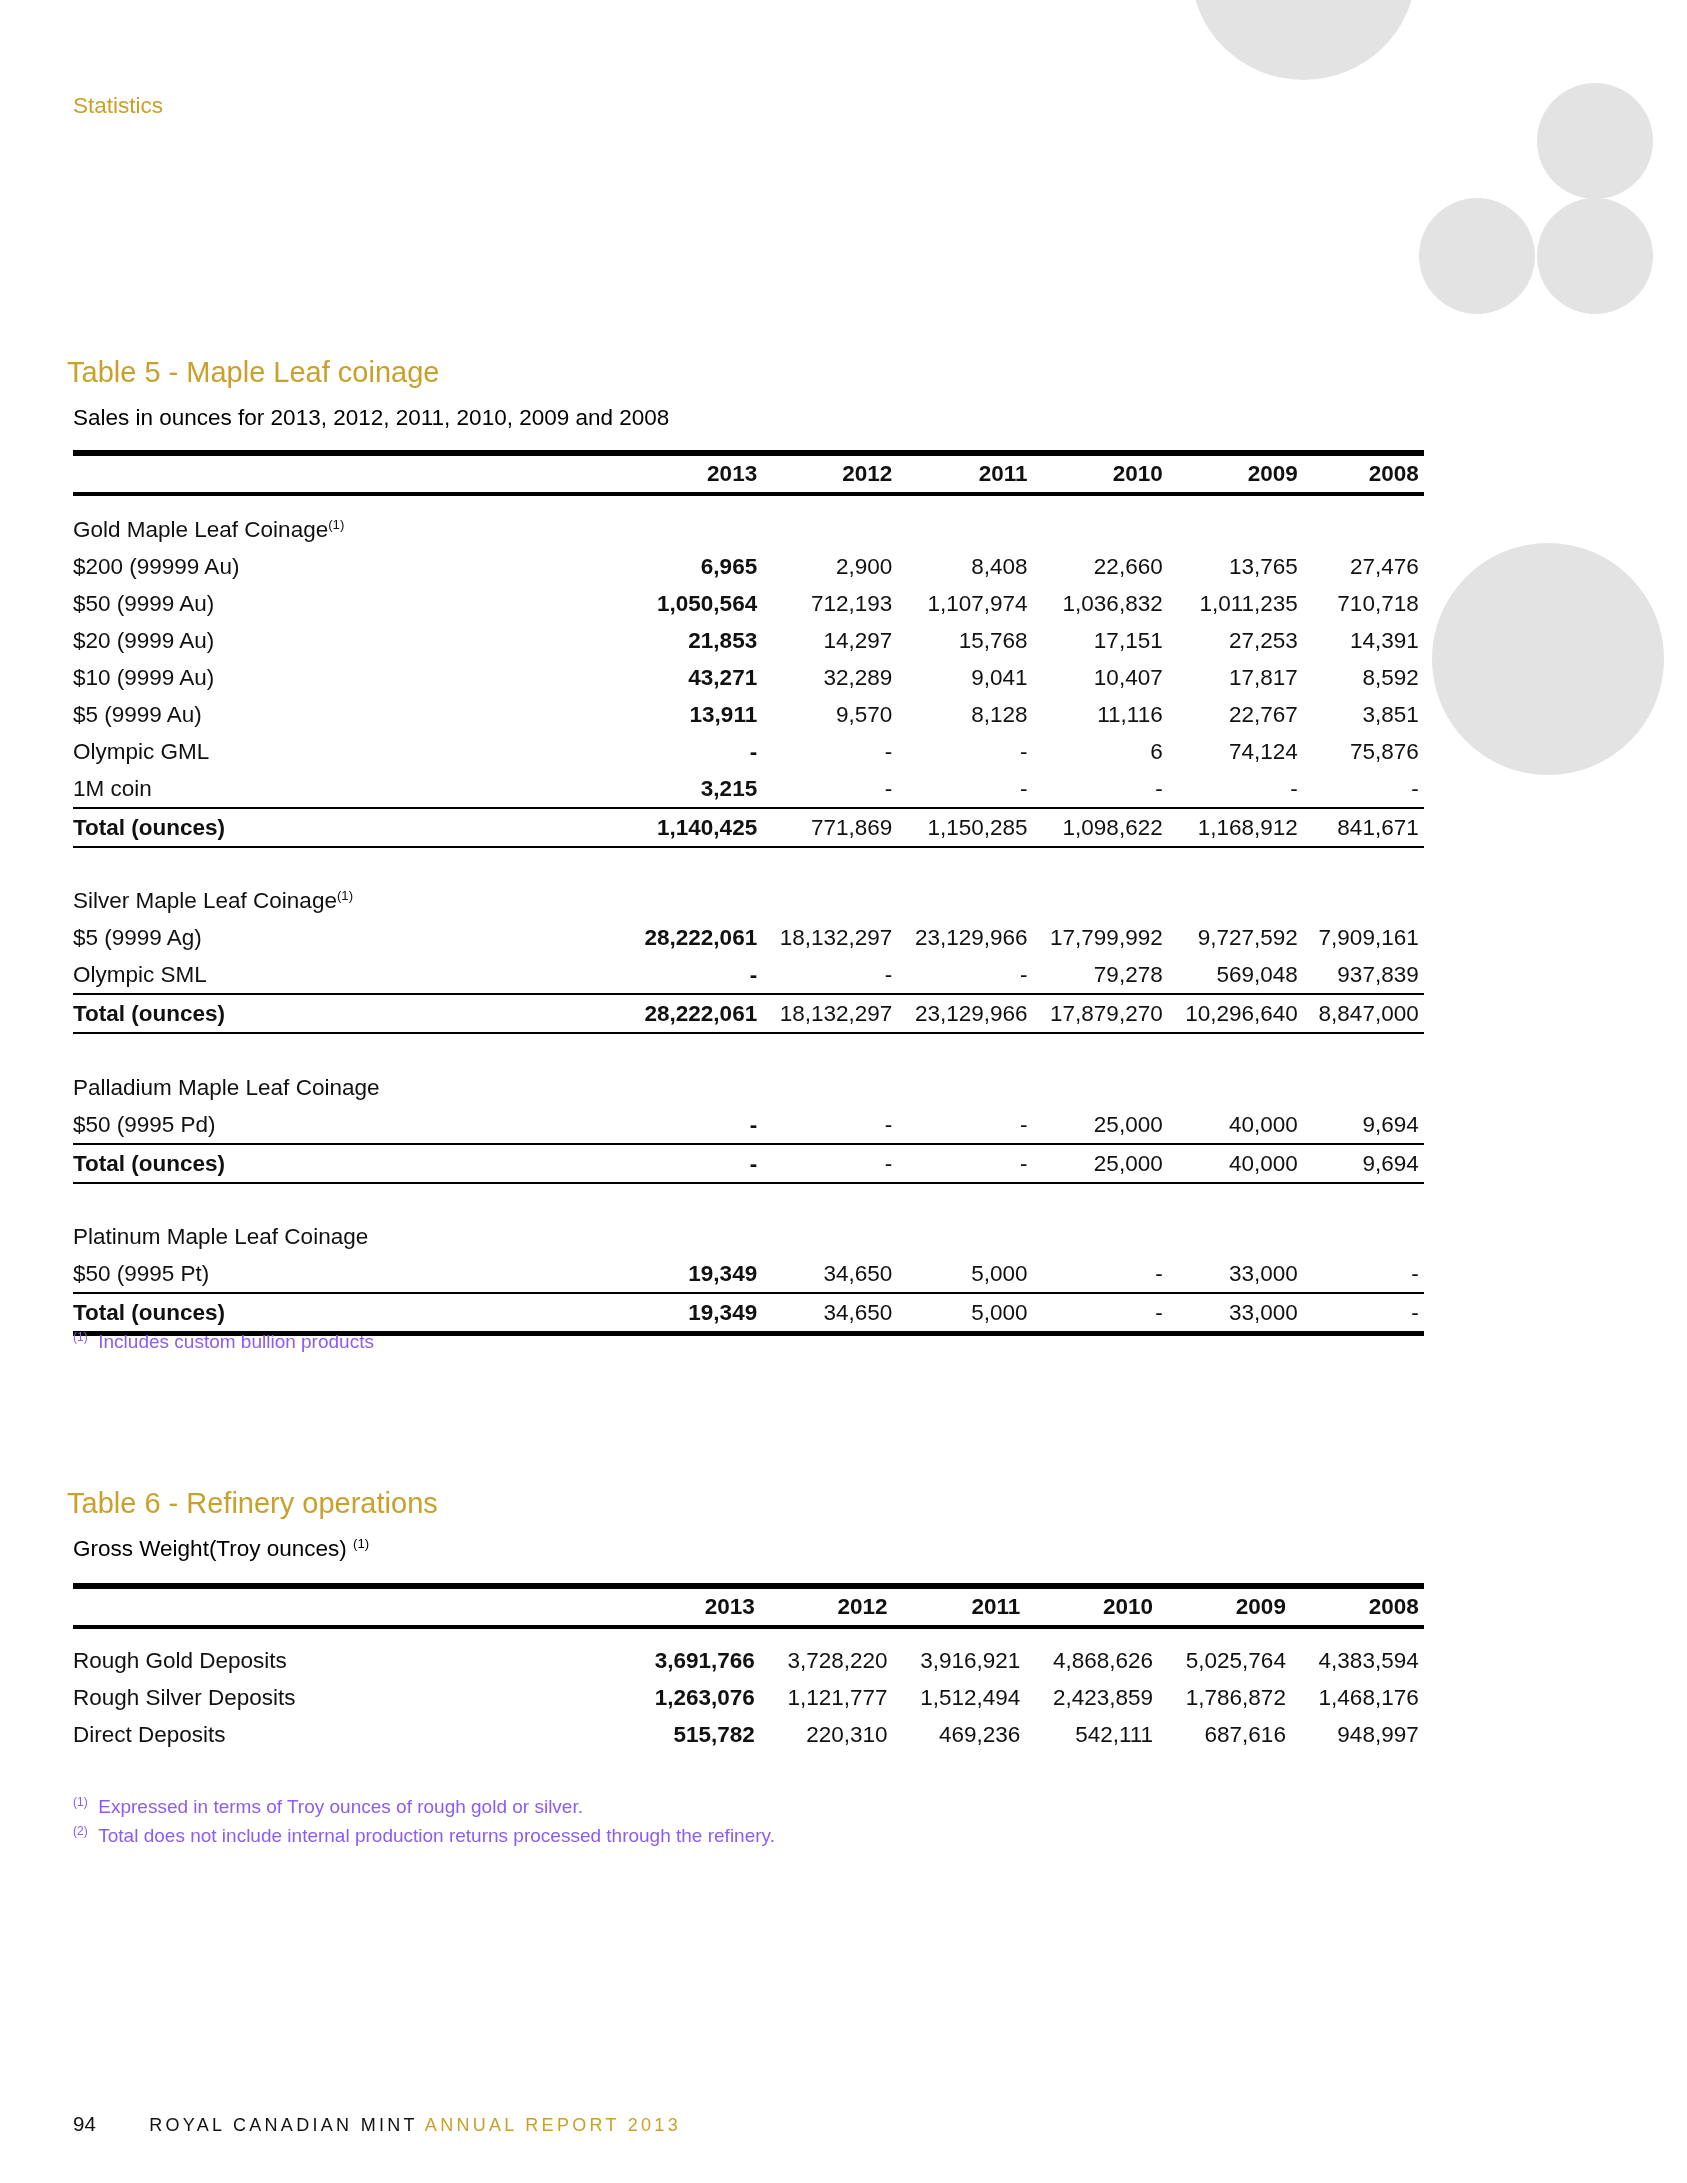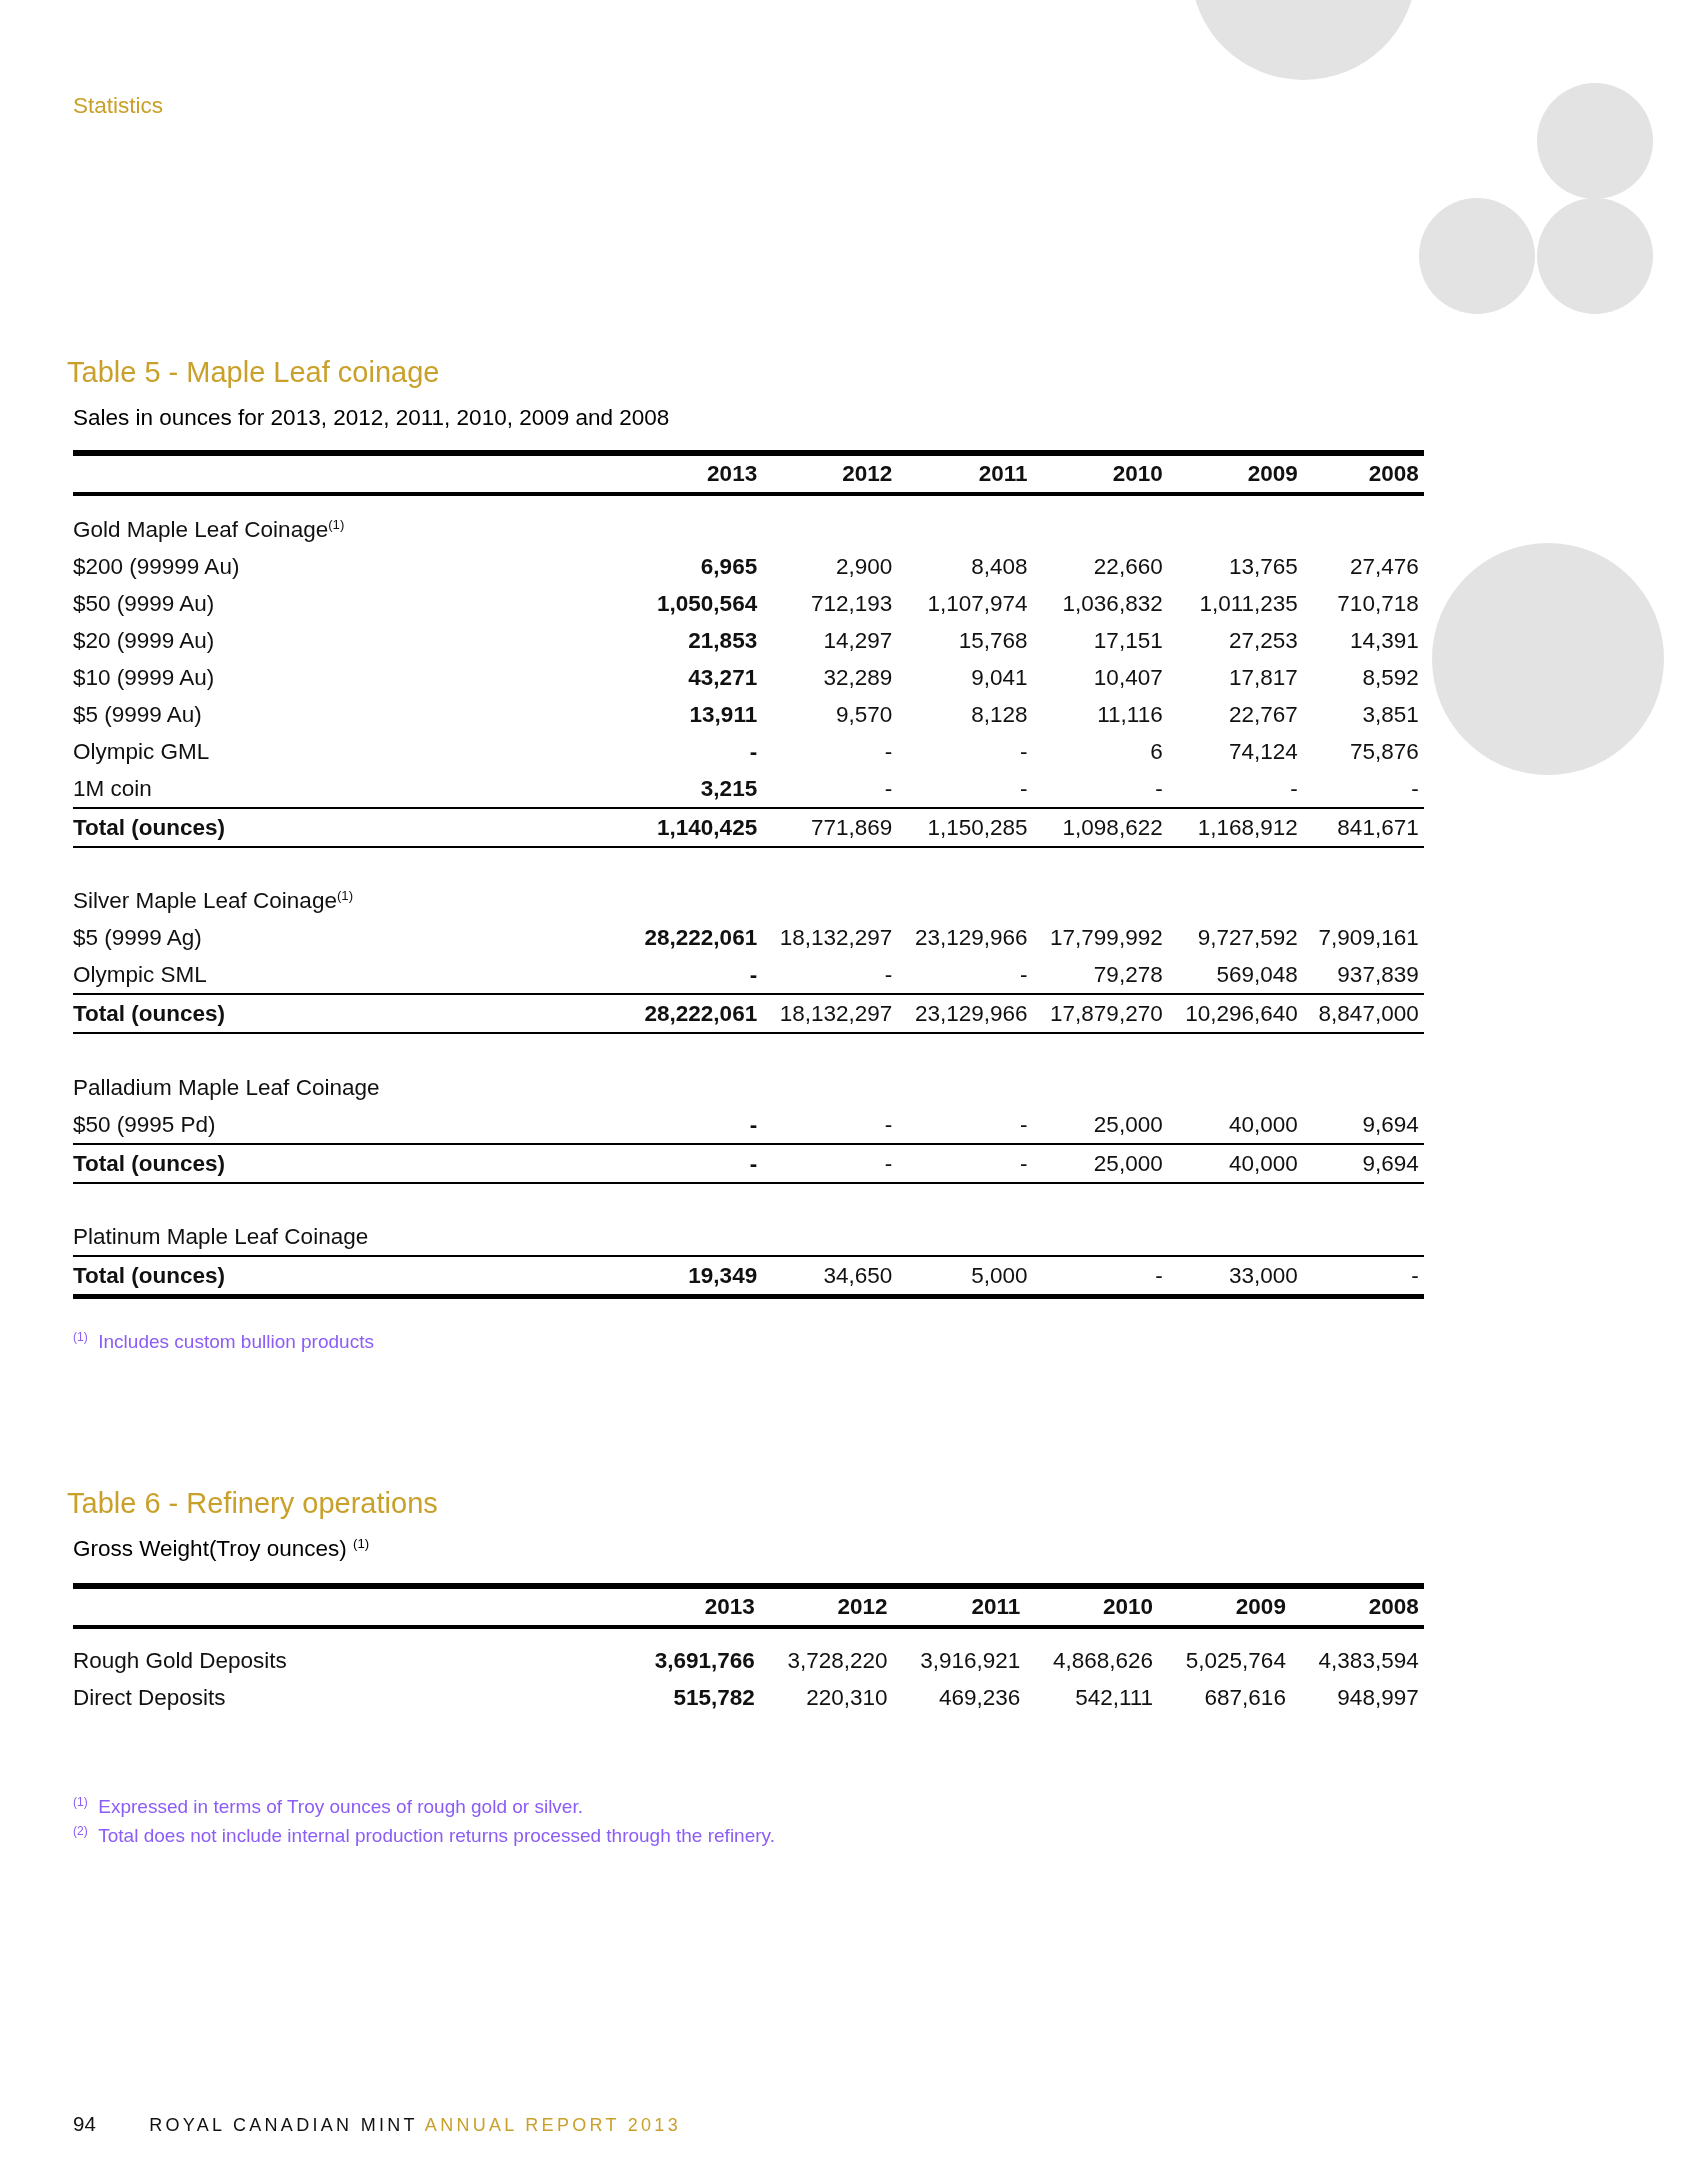--- a/index.html
+++ b/index.html
@@ -209,20 +209,29 @@
       </tr>
       <tr class="group">
         <td class="c0"><span class="gtitle">Platinum Maple Leaf Coinage</span></td>
         <td class="num"></td>
         <td class="num"></td>
         <td class="num"></td>
         <td class="num"></td>
         <td class="num"></td>
         <td class="num"></td>
       </tr>
+      <tr>
+        <td class="c0"><span>$50 (9995 Pt)</span></td>
+        <td class="num bold">19,349</td>
+        <td class="num">34,650</td>
+        <td class="num">5,000</td>
+        <td class="num">-</td>
+        <td class="num">33,000</td>
+        <td class="num">-</td>
+      </tr>
       <tr class="total last">
         <td class="c0 bold" style="font-weight: 600;"><span>Total (ounces)</span></td>
         <td class="num bold">19,349</td>
         <td class="num">34,650</td>
         <td class="num">5,000</td>
         <td class="num">-</td>
         <td class="num">33,000</td>
         <td class="num">-</td>
       </tr>
     </tbody>
@@ -257,20 +266,29 @@
       <tr>
         <td class="c0"><span>Rough Gold Deposits</span></td>
         <td class="num bold">3,691,766</td>
         <td class="num">3,728,220</td>
         <td class="num">3,916,921</td>
         <td class="num">4,868,626</td>
         <td class="num">5,025,764</td>
         <td class="num">4,383,594</td>
       </tr>
       <tr>
+        <td class="c0"><span>Rough Silver Deposits</span></td>
+        <td class="num bold">1,263,076</td>
+        <td class="num">1,121,777</td>
+        <td class="num">1,512,494</td>
+        <td class="num">2,423,859</td>
+        <td class="num">1,786,872</td>
+        <td class="num">1,468,176</td>
+      </tr>
+      <tr>
         <td class="c0"><span>Direct Deposits</span></td>
         <td class="num bold">515,782</td>
         <td class="num">220,310</td>
         <td class="num">469,236</td>
         <td class="num">542,111</td>
         <td class="num">687,616</td>
         <td class="num">948,997</td>
       </tr>
     </tbody>
 </table>

